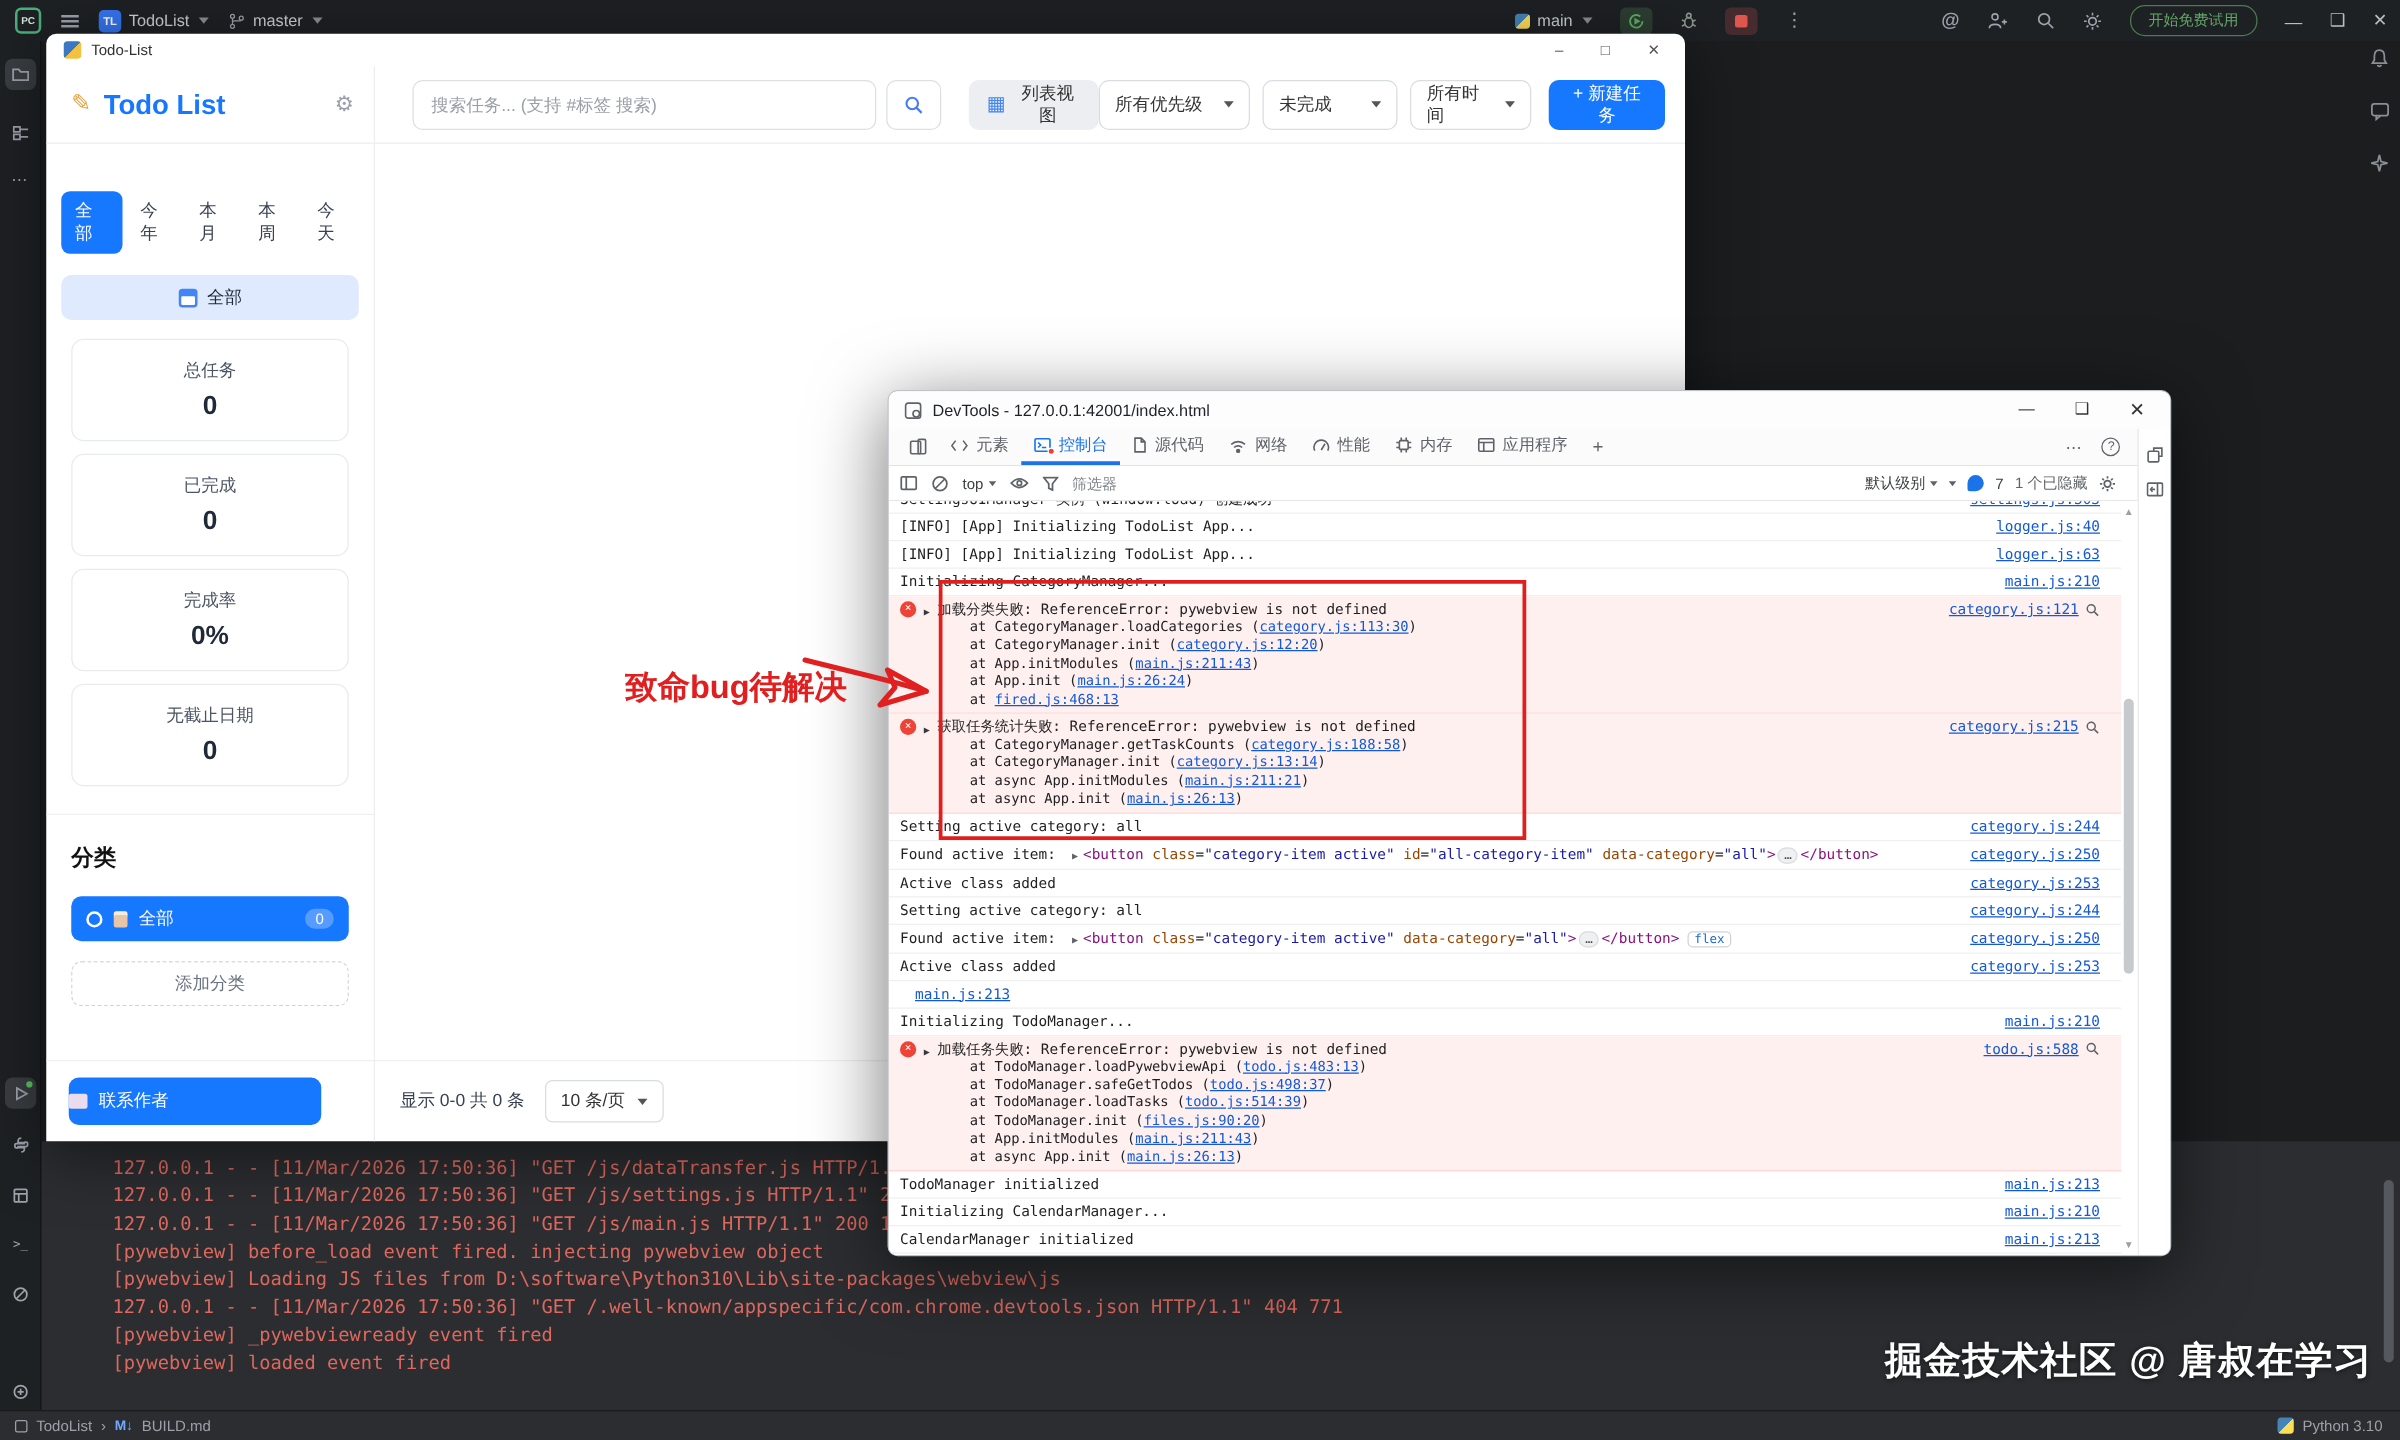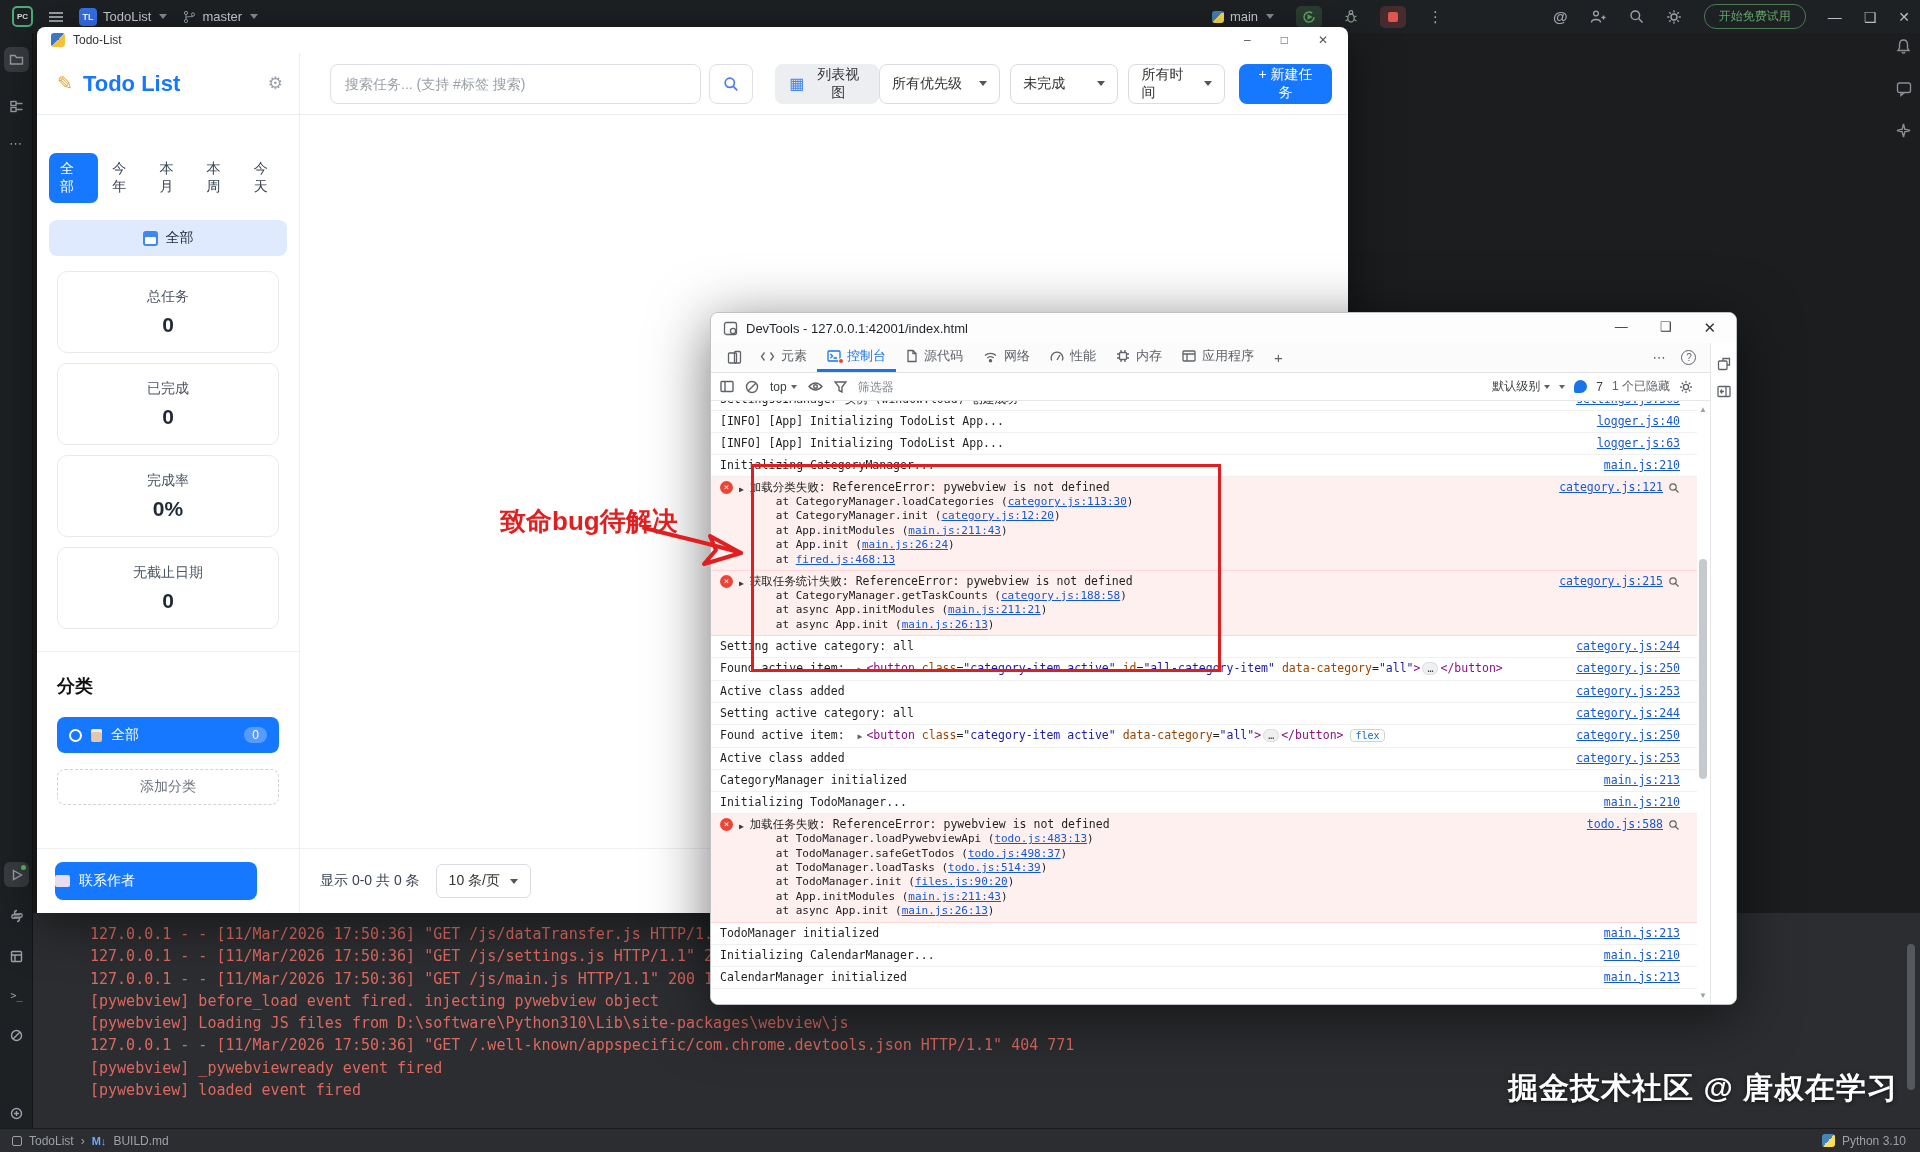--- a/index.html
+++ b/index.html
@@ -139,21 +139,21 @@
   .val{color:#1a1aa6}
   .ell{background:#eef0f1;border:1px solid #dadce0;border-radius:7px;padding:0 4px;color:#444;font-size:10px;margin:0 2px}
   .flexbadge{border:1px solid #cfd3d8;border-radius:4px;padding:0 4px;color:#1967d2;font-size:10px;margin-left:7px;background:#fff}
   .dt-scrollzone{position:absolute;right:26px;top:88px;bottom:0;width:13px;z-index:5;background:#fff}
   .scr-up{position:absolute;top:4px;left:2px;color:#9aa0a6;font-size:8px}
   .scr-dn{position:absolute;bottom:4px;left:2px;color:#9aa0a6;font-size:8px}
   .scr-thumb{position:absolute;left:2px;top:158px;width:8px;height:220px;background:#c7cacd;border-radius:4px}
 
   
   .anno-box{position:absolute;left:751px;top:464px;width:470px;height:208px;border:3px solid #e01e1e;z-index:40;pointer-events:none}
-  .anno-text{position:absolute;left:500px;top:504px;font-size:26px;color:#e02020;z-index:40;font-weight:bold}
+  .anno-text{position:absolute;left:500px;top:532px;font-size:26px;color:#e02020;z-index:40;font-weight:bold}
   .anno-arrow{position:absolute;left:638px;top:512px;z-index:40;pointer-events:none}
 </style>
 </head>
 <body>
 
 <div class="screen">
 
   <div class="titlebar">
     <div class="tb-left">
       <div class="pc-logo">PC</div>
@@ -576,20 +576,21 @@
               <path d="M7.5 7.5 L10.5 10.5" stroke="#5f6368" stroke-width="1.2"></path>
             </svg>
           </span>
         </div>
         <div class="crow error">
           <span class="err-ico">×</span>
           <span class="tri">▶</span>
           <div class="errbody">
             <div class="errmsg">获取任务统计失败: ReferenceError: pywebview is not defined</div>
             <div class="stackline">at CategoryManager.getTaskCounts (<a class="srclink">category.js:188:58</a>)</div>
+            <div class="stackline">at CategoryManager.init (<a class="srclink">category.js:13:14</a>)</div>
             <div class="stackline">at async App.initModules (<a class="srclink">main.js:211:21</a>)</div>
             <div class="stackline">at async App.init (<a class="srclink">main.js:26:13</a>)</div>
           </div>
           <span class="srcw">
             <a class="srclink">category.js:215</a>
             <svg width="12" height="12" viewBox="0 0 12 12">
               <circle cx="5" cy="5" r="3.2" stroke="#5f6368" fill="none" stroke-width="1.2"></circle>
               <path d="M7.5 7.5 L10.5 10.5" stroke="#5f6368" stroke-width="1.2"></path>
             </svg>
           </span>
@@ -624,21 +625,20 @@
             <a class="srclink">category.js:250</a>
           </span>
         </div>
         <div class="crow">
           <span class="msg">Active class added</span>
           <span class="srcw">
             <a class="srclink">category.js:253</a>
           </span>
         </div>
         <div class="crow">
-          <span class="msg">CategoryManager initialized</span>
           <span class="srcw">
             <a class="srclink">main.js:213</a>
           </span>
         </div>
         <div class="crow">
           <span class="msg">Initializing TodoManager...</span>
           <span class="srcw">
             <a class="srclink">main.js:210</a>
           </span>
         </div>

